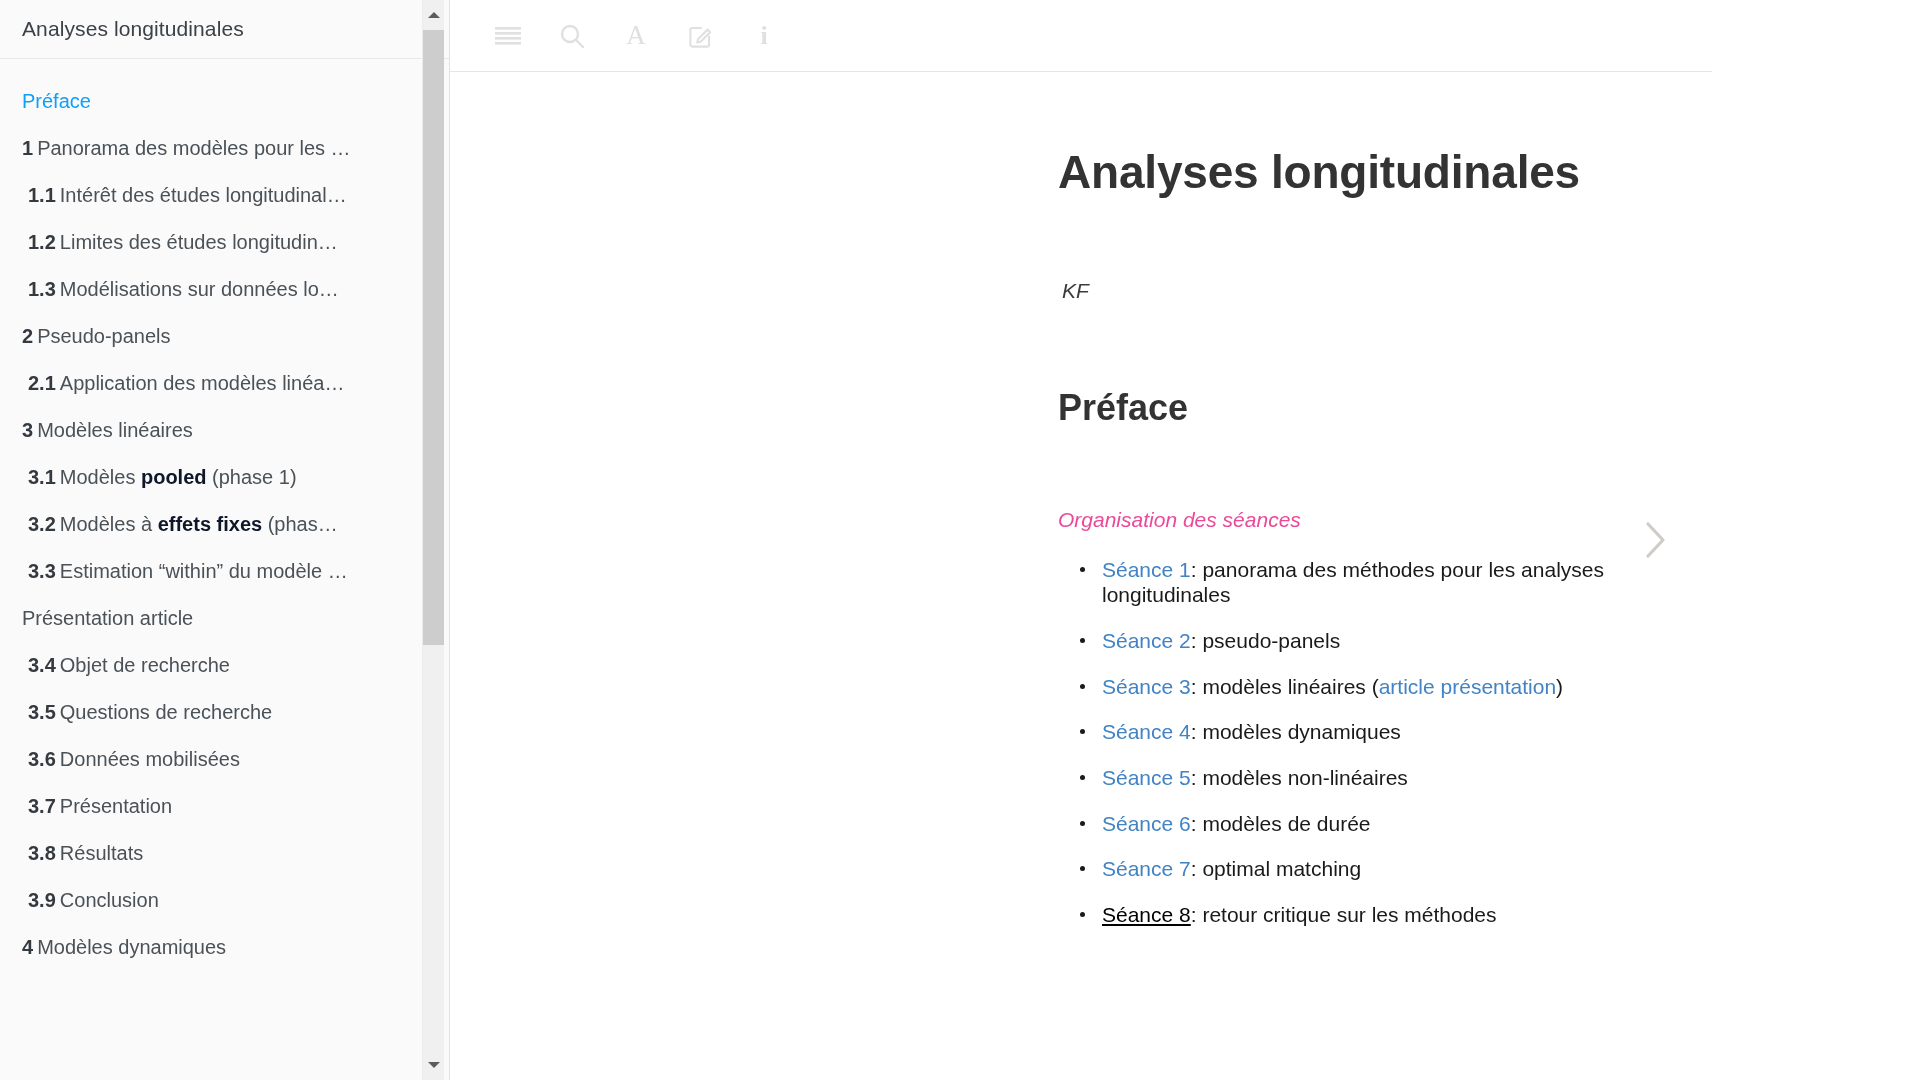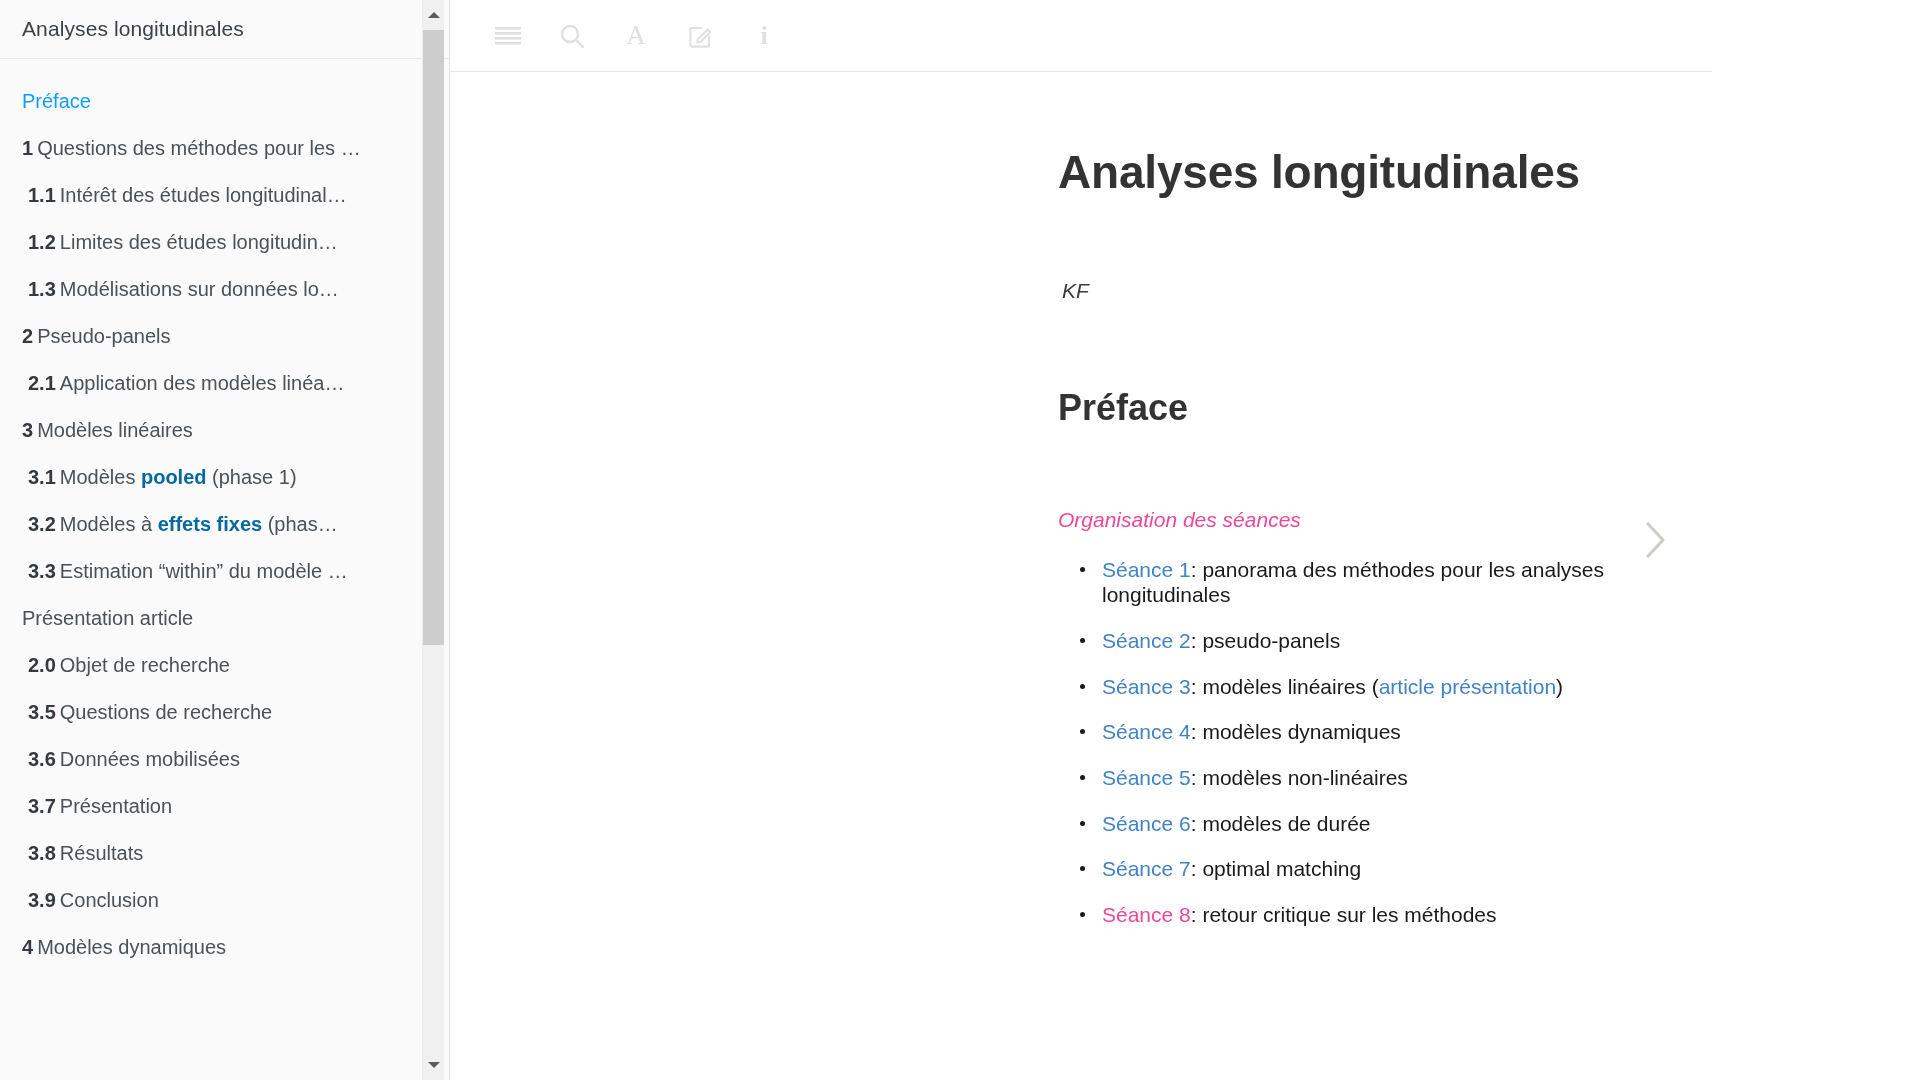--- a/index.html
+++ b/index.html
@@ -68,21 +68,21 @@
     padding: 11.5px 10px 11.5px 22px;
     white-space: nowrap;
     overflow: hidden;
     text-overflow: ellipsis;
   }
   .toc-link .num {
     font-weight: bold;
     color: #343a40;
     margin-right: 4px;
   }
-  .toc-link .strong { font-weight: bold; color: #0369a1; }
+  .toc-link .strong { font-weight: bold; color: #0f172a; }
   .toc-link.active { color: #0d9ffa; }
   .lvl-2 { padding-left: 28px; }
   .lvl-1.nonum { }
 
   
   #sb-scroll {
     position: absolute;
     top: 0; left: 422px;
     width: 22px; height: 1080px;
     background: #f0f0f0;
@@ -198,21 +198,21 @@
   #seance-list li::before {
     content: "";
     position: absolute;
     left: -18px;
     top: 10px;
     width: 5px; height: 5px;
     border-radius: 50%;
     background: #1a1a1a;
   }
   .lnk { color: #4183c4; text-decoration: none; cursor: pointer; }
-  .plain { color: #ec4899; }
+  .plain { color: #000000; text-decoration: underline; }
 
   #next-nav {
     position: absolute;
     right: 34px;
     top: 50%;
     transform: translateY(-50%);
     width: 46px; height: 46px;
     display: flex; align-items: center; justify-content: center;
     cursor: pointer;
   }
@@ -227,21 +227,21 @@
 
     <div id="sidebar-header">
       <div id="sidebar-title">Analyses longitudinales</div>
     </div>
 
     <ul id="toc">
         <li>
           <a class="toc-link lvl-1 active nonum" href="#"><span>Préface</span></a>
         </li>
         <li>
-          <a class="toc-link lvl-1" href="#"><span class="num">1</span><span>Questions des méthodes pour les …</span></a>
+          <a class="toc-link lvl-1" href="#"><span class="num">1</span><span>Panorama des modèles pour les …</span></a>
         </li>
         <li>
           <a class="toc-link lvl-2" href="#"><span class="num">1.1</span><span>Intérêt des études longitudinal…</span></a>
         </li>
         <li>
           <a class="toc-link lvl-2" href="#"><span class="num">1.2</span><span>Limites des études longitudin…</span></a>
         </li>
         <li>
           <a class="toc-link lvl-2" href="#"><span class="num">1.3</span><span>Modélisations sur données lo…</span></a>
         </li>
@@ -260,21 +260,21 @@
         <li>
           <a class="toc-link lvl-2" href="#"><span class="num">3.2</span><span>Modèles à <span class="strong">effets fixes</span> (phas…</span></a>
         </li>
         <li>
           <a class="toc-link lvl-2" href="#"><span class="num">3.3</span><span>Estimation “within” du modèle …</span></a>
         </li>
         <li>
           <a class="toc-link lvl-1 nonum" href="#"><span>Présentation article</span></a>
         </li>
         <li>
-          <a class="toc-link lvl-2" href="#"><span class="num">2.0</span><span>Objet de recherche</span></a>
+          <a class="toc-link lvl-2" href="#"><span class="num">3.4</span><span>Objet de recherche</span></a>
         </li>
         <li>
           <a class="toc-link lvl-2" href="#"><span class="num">3.5</span><span>Questions de recherche</span></a>
         </li>
         <li>
           <a class="toc-link lvl-2" href="#"><span class="num">3.6</span><span>Données mobilisées</span></a>
         </li>
         <li>
           <a class="toc-link lvl-2" href="#"><span class="num">3.7</span><span>Présentation</span></a>
         </li>

